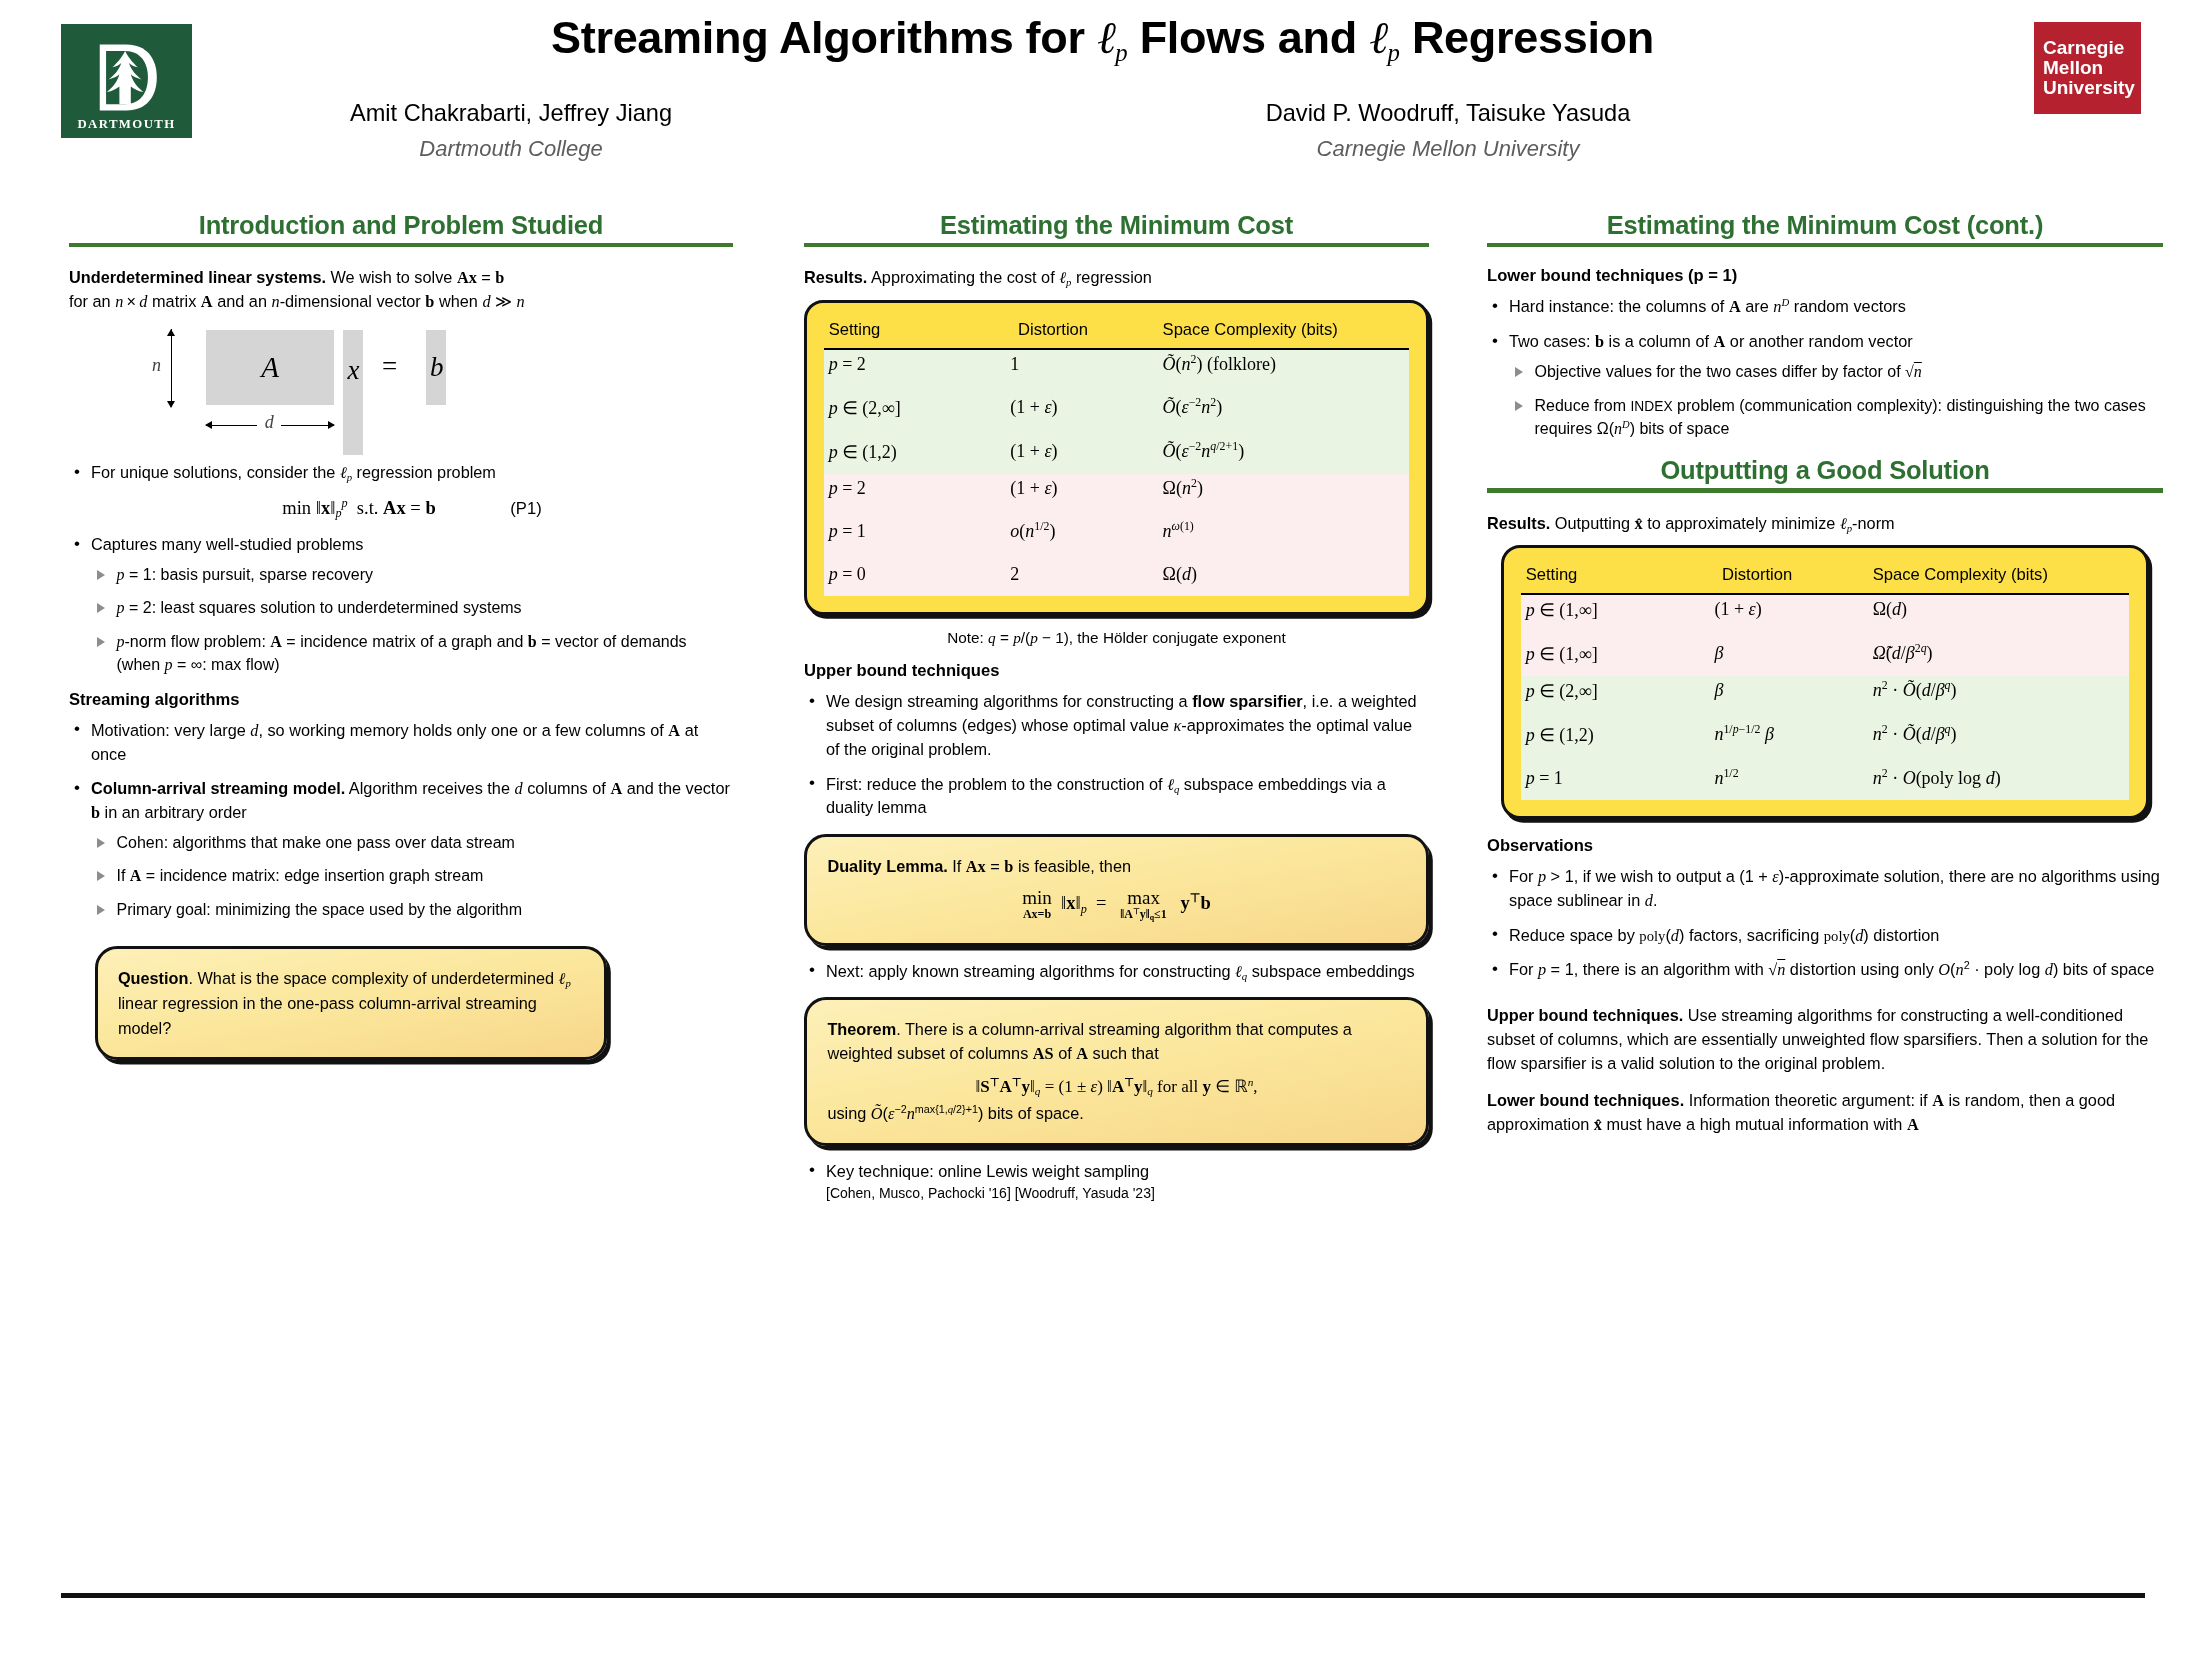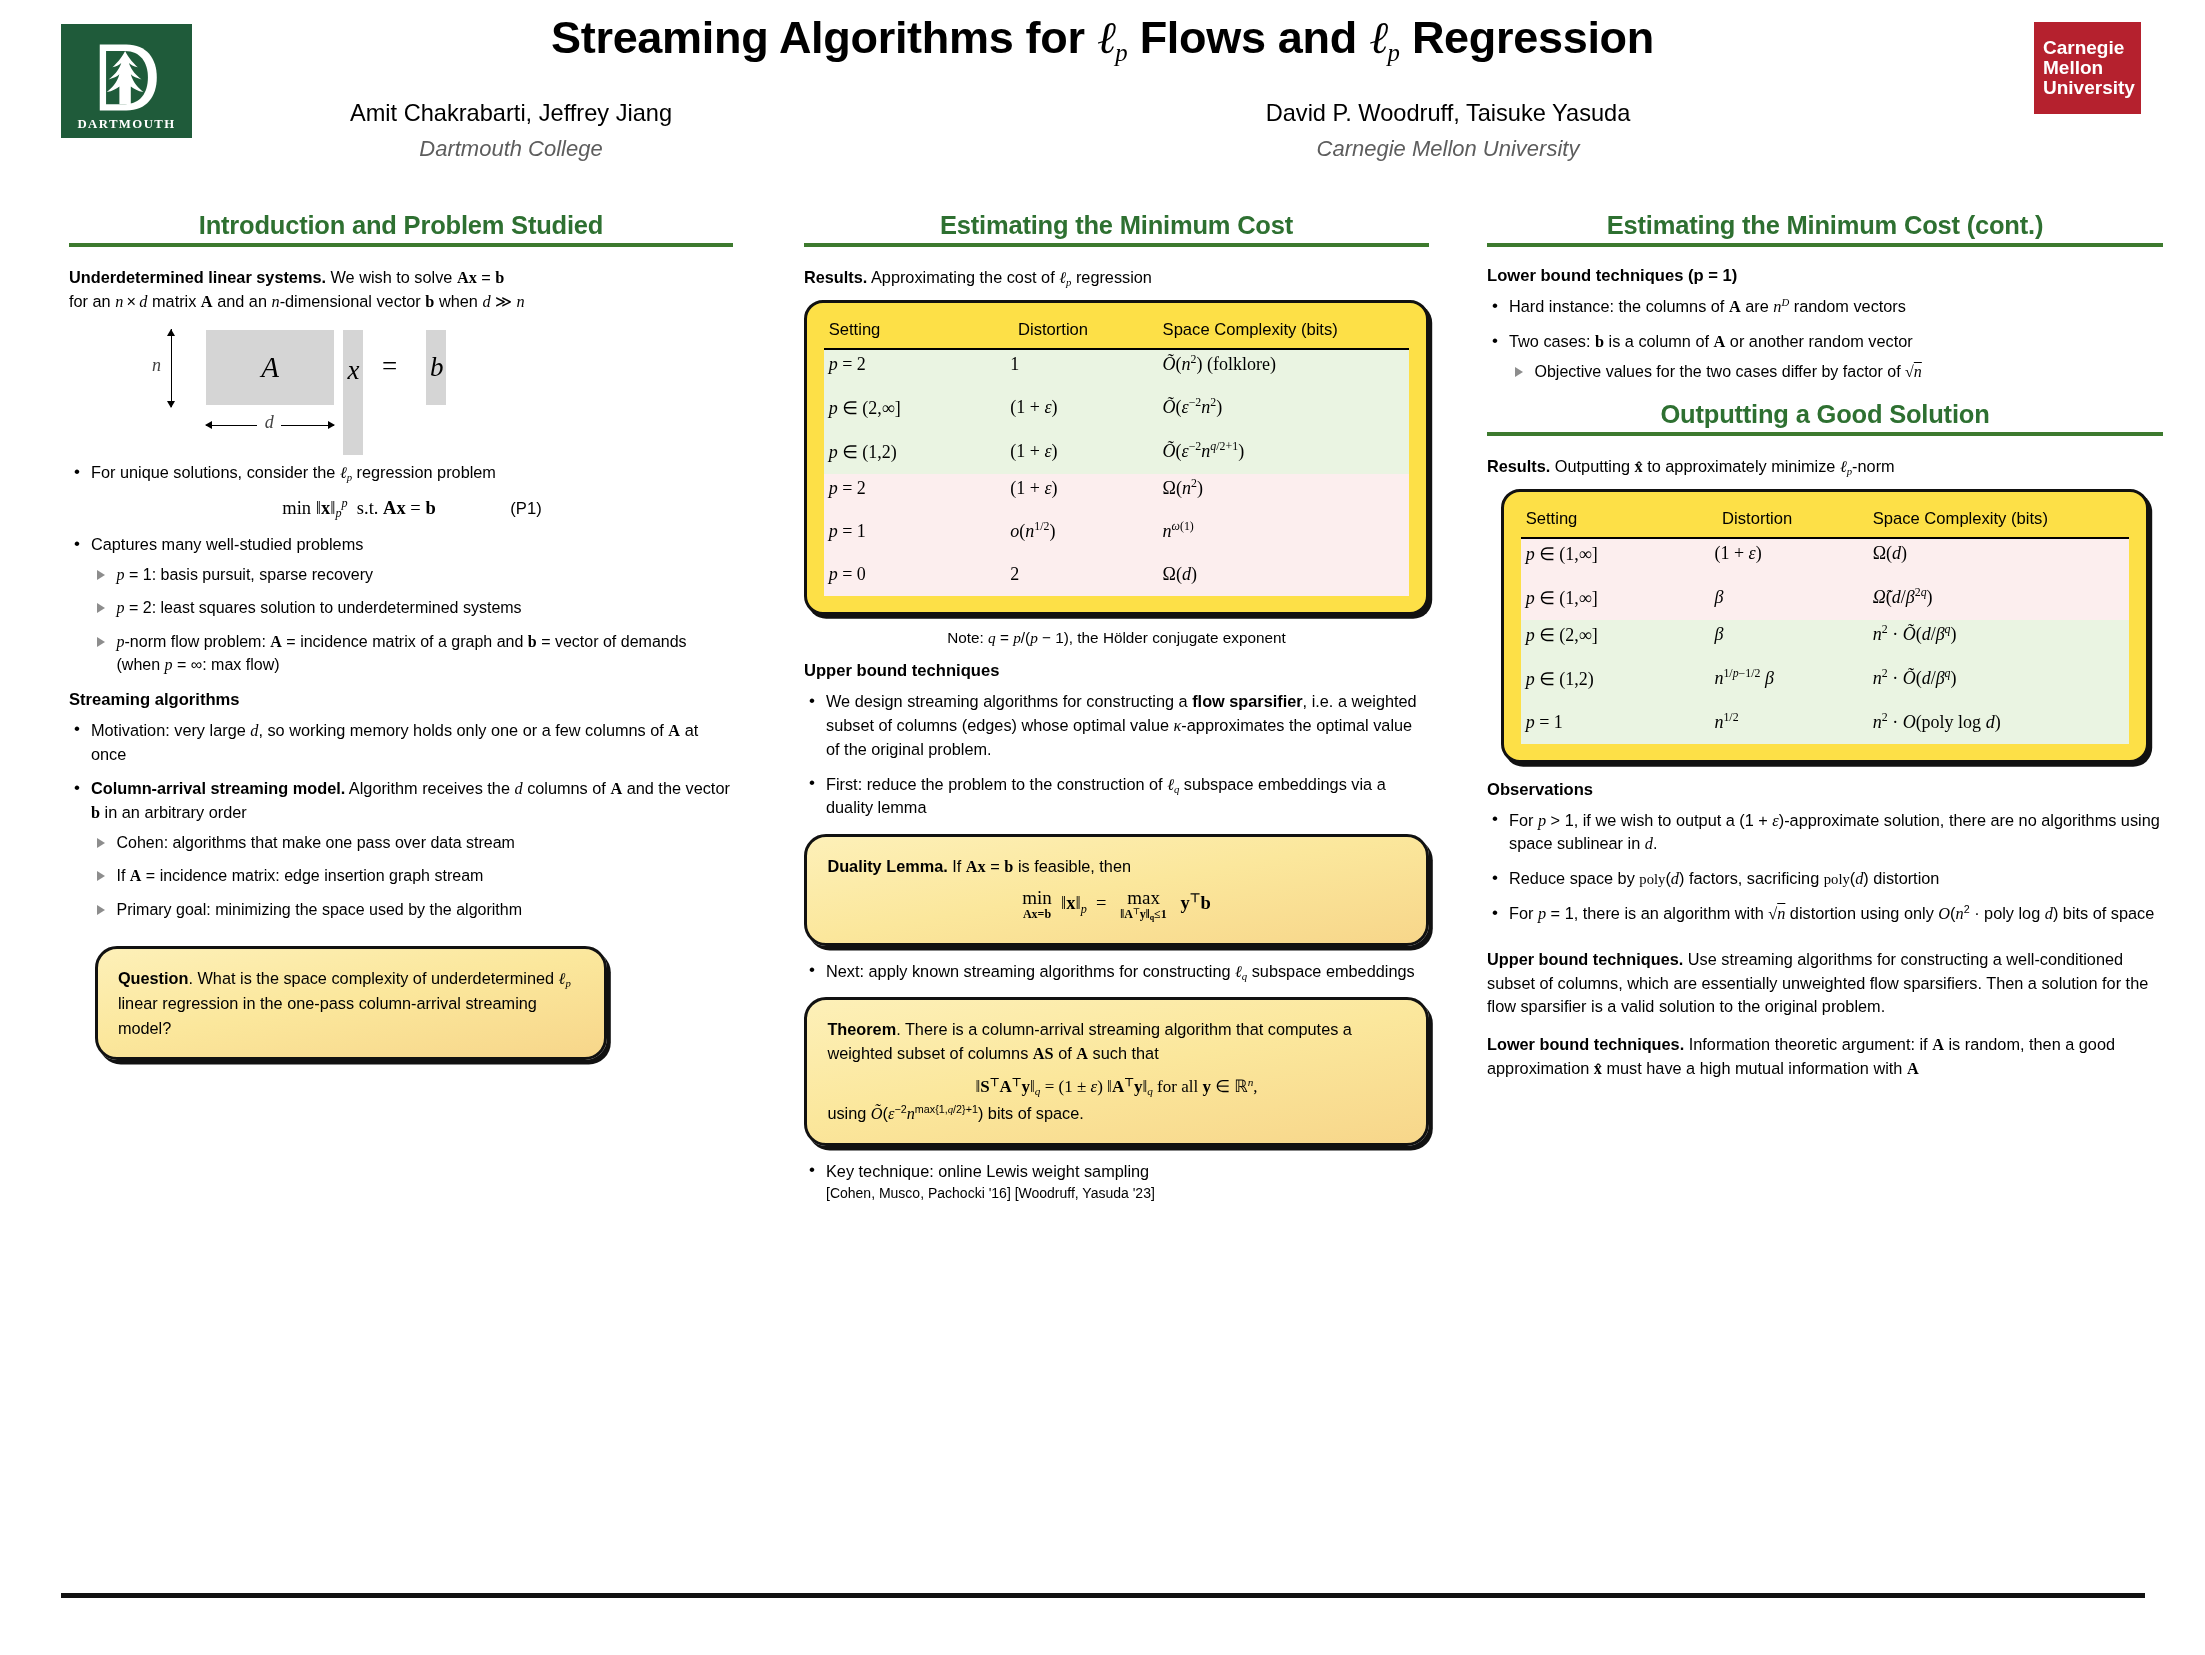--- a/index.html
+++ b/index.html
@@ -328,20 +328,21 @@
       <div class="rule"></div>
 
       <div class="subhead" style="margin-top:2.6px">Lower bound techniques (p = 1)</div>
 
       <ul class="bul">
         <li>Hard instance: the columns of <span class="mb">A</span> are <span class="mi">n</span><sup class="mi">D</sup> random vectors</li>
         <li>
           Two cases: <span class="mb">b</span> is a column of <span class="mb">A</span> or another random vector
           <ul class="tri">
             <li>Objective values for the two cases differ by factor of <span class="mi">√<span style="text-decoration:overline">n</span></span></li>
+            <li>Reduce from <span style="font-size:0.86em">INDEX</span> problem (communication complexity): distinguishing the two cases requires Ω(<span class="mi">n</span><sup class="mi">D</sup>) bits of space</li>
           </ul>
         </li>
       </ul>
 
       <h2 class="sec" style="margin-top:16.6px">Outputting a Good Solution</h2>
       <div class="rule"></div>
 
       <p class="para bodytext">
         <span class="b">Results.</span>
         Outputting <span class="mb">x̂</span> to approximately minimize <span class="ellp">ℓ<sub>p</sub></span>-norm

